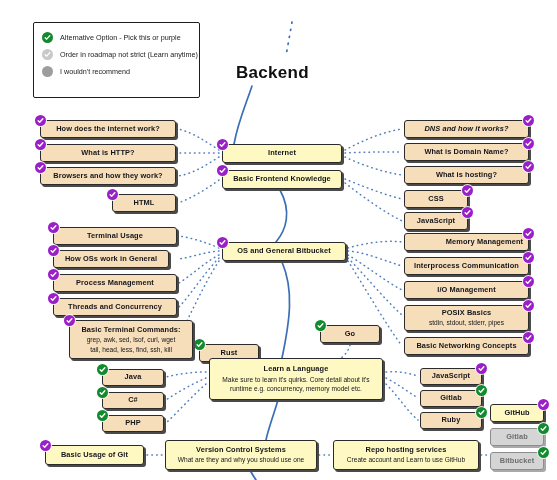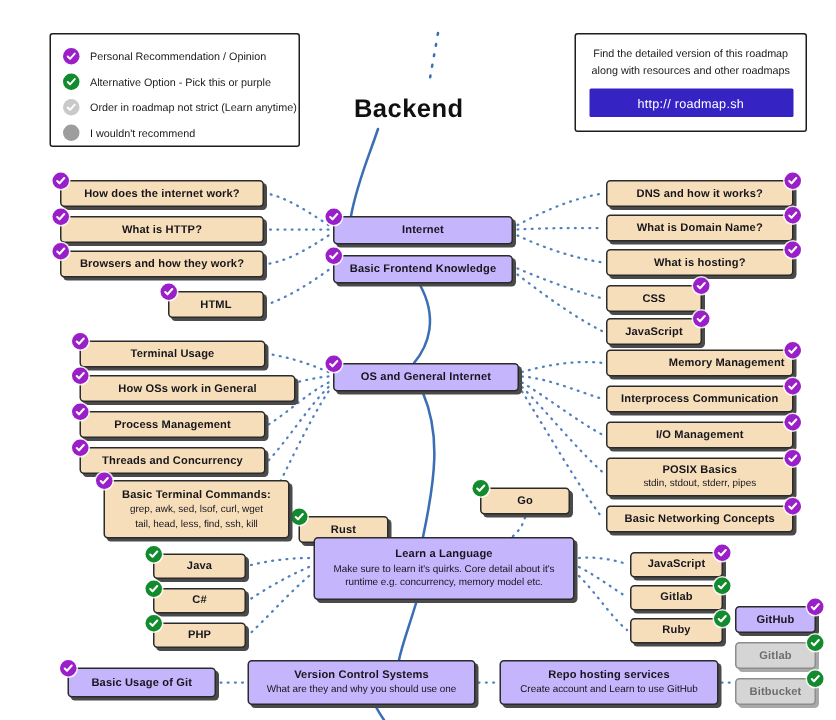--- a/index.html
+++ b/index.html
@@ -22,21 +22,21 @@
     border-radius:3px;
     box-shadow:2px 2px 0 #4a4a4a;
     display:flex;flex-direction:column;
     align-items:center;justify-content:center;
     text-align:center;
     color:#15151a;
     line-height:1.15;
     z-index:5;
   }
   .tan{background:#f7debb;}
-  .yellow{background:#c4b5fd;}
+  .yellow{background:#fef9c3;}
   .grey{background:#d5d5d5;color:#6d6d6d;border-color:#8d8d8d;box-shadow:2px 2px 0 #a9a9a9;}
   .node .t1{font-size:7.4px;font-weight:bold;letter-spacing:.1px;}
   .node .t2{font-size:6.6px;font-weight:normal;margin-top:2px;}
 
   
   .badge{
     position:absolute;width:11px;height:11px;border-radius:50%;
     display:flex;align-items:center;justify-content:center;
     z-index:9;box-shadow:0 0 0 1px rgba(255,255,255,.85);
   }
@@ -140,28 +140,20 @@
       <path d="M147 455 C154 455 158 455 163 455"></path>
       <path d="M319 455 C324 455 328 455 331 455"></path>
       <path d="M481 455 C484 455 486 455 488 455"></path>
 
       <path d="M484 413 C486 413 487 413 488 413"></path>
     </g>
   </svg>
 
   <div id="legend">
     <div class="leg-row">
-      <span class="leg-dot b-purple">
-        <svg viewBox="0 0 12 12">
-            <path d="M2 6.3 L4.6 8.9 L10 2.9" fill="none" stroke="#fff" stroke-width="2.2" stroke-linecap="round" stroke-linejoin="round"></path>
-          </svg>
-      </span>
-      <span class="leg-txt">Personal Recommendation / Opinion</span>
-    </div>
-    <div class="leg-row">
       <span class="leg-dot b-green">
         <svg viewBox="0 0 12 12">
             <path d="M2 6.3 L4.6 8.9 L10 2.9" fill="none" stroke="#fff" stroke-width="2.2" stroke-linecap="round" stroke-linejoin="round"></path>
           </svg>
       </span>
       <span class="leg-txt">Alternative Option - Pick this or purple</span>
     </div>
     <div class="leg-row">
       <span class="leg-dot b-grey">
         <svg viewBox="0 0 12 12">
@@ -169,25 +161,20 @@
           </svg>
       </span>
       <span class="leg-txt">Order in roadmap not strict (Learn anytime)</span>
     </div>
     <div class="leg-row">
       <span class="leg-dot b-solidgrey"></span>
       <span class="leg-txt">I wouldn't recommend</span>
     </div>
   </div>
 
-  <div id="infobox">
-    <div class="line">Find the detailed version of this roadmap</div>
-    <div class="line">along with resources and other roadmaps</div>
-    <div id="roadmap-btn">http:// roadmap.sh</div>
-  </div>
 
   <div id="title">Backend</div>
 
   <div id="nodes">
       <div class="node yellow" style="left: 222px; top: 144px; width: 120px; height: 19px;">
         <span class="badge b-purple tl">
           <svg viewBox="0 0 12 12">
             <path d="M2 6.3 L4.6 8.9 L10 2.9" fill="none" stroke="#fff" stroke-width="2.4" stroke-linecap="round" stroke-linejoin="round"></path>
           </svg>
         </span>
@@ -200,21 +187,21 @@
           </svg>
         </span>
         <div class="t1">Basic Frontend Knowledge</div>
       </div>
       <div class="node yellow" style="left: 222px; top: 242px; width: 124px; height: 19px;">
         <span class="badge b-purple tl">
           <svg viewBox="0 0 12 12">
             <path d="M2 6.3 L4.6 8.9 L10 2.9" fill="none" stroke="#fff" stroke-width="2.4" stroke-linecap="round" stroke-linejoin="round"></path>
           </svg>
         </span>
-        <div class="t1">OS and General Internet</div>
+        <div class="t1">OS and General Bitbucket</div>
       </div>
       <div class="node tan" style="left: 40px; top: 120px; width: 136px; height: 18px;">
         <span class="badge b-purple tl">
           <svg viewBox="0 0 12 12">
             <path d="M2 6.3 L4.6 8.9 L10 2.9" fill="none" stroke="#fff" stroke-width="2.4" stroke-linecap="round" stroke-linejoin="round"></path>
           </svg>
         </span>
         <div class="t1">How does the internet work?</div>
       </div>
       <div class="node tan" style="left: 40px; top: 144px; width: 136px; height: 18px;">
@@ -234,21 +221,21 @@
         <div class="t1">Browsers and how they work?</div>
       </div>
       <div class="node tan" style="left: 112px; top: 194px; width: 64px; height: 18px;">
         <span class="badge b-purple tl">
           <svg viewBox="0 0 12 12">
             <path d="M2 6.3 L4.6 8.9 L10 2.9" fill="none" stroke="#fff" stroke-width="2.4" stroke-linecap="round" stroke-linejoin="round"></path>
           </svg>
         </span>
         <div class="t1">HTML</div>
       </div>
-      <div class="node tan" style="left: 404px; top: 120px; width: 125px; height: 18px;">
+      <div class="node tan" style="left: 404px; top: 120px; width: 125px; height: 18px; font-style: italic;">
         <span class="badge b-purple tr">
           <svg viewBox="0 0 12 12">
             <path d="M2 6.3 L4.6 8.9 L10 2.9" fill="none" stroke="#fff" stroke-width="2.4" stroke-linecap="round" stroke-linejoin="round"></path>
           </svg>
         </span>
         <div class="t1">DNS and how it works?</div>
       </div>
       <div class="node tan" style="left: 404px; top: 143px; width: 125px; height: 18px;">
         <span class="badge b-purple tr">
           <svg viewBox="0 0 12 12">
@@ -282,21 +269,21 @@
         <div class="t1">JavaScript</div>
       </div>
       <div class="node tan" style="left: 53px; top: 227px; width: 124px; height: 18px;">
         <span class="badge b-purple tl">
           <svg viewBox="0 0 12 12">
             <path d="M2 6.3 L4.6 8.9 L10 2.9" fill="none" stroke="#fff" stroke-width="2.4" stroke-linecap="round" stroke-linejoin="round"></path>
           </svg>
         </span>
         <div class="t1">Terminal Usage</div>
       </div>
-      <div class="node tan" style="left: 53px; top: 250px; width: 144px; height: 18px;">
+      <div class="node tan" style="left: 53px; top: 250px; width: 116px; height: 18px;">
         <span class="badge b-purple tl">
           <svg viewBox="0 0 12 12">
             <path d="M2 6.3 L4.6 8.9 L10 2.9" fill="none" stroke="#fff" stroke-width="2.4" stroke-linecap="round" stroke-linejoin="round"></path>
           </svg>
         </span>
         <div class="t1">How OSs work in General</div>
       </div>
       <div class="node tan" style="left: 53px; top: 274px; width: 124px; height: 18px;">
         <span class="badge b-purple tl">
           <svg viewBox="0 0 12 12">

